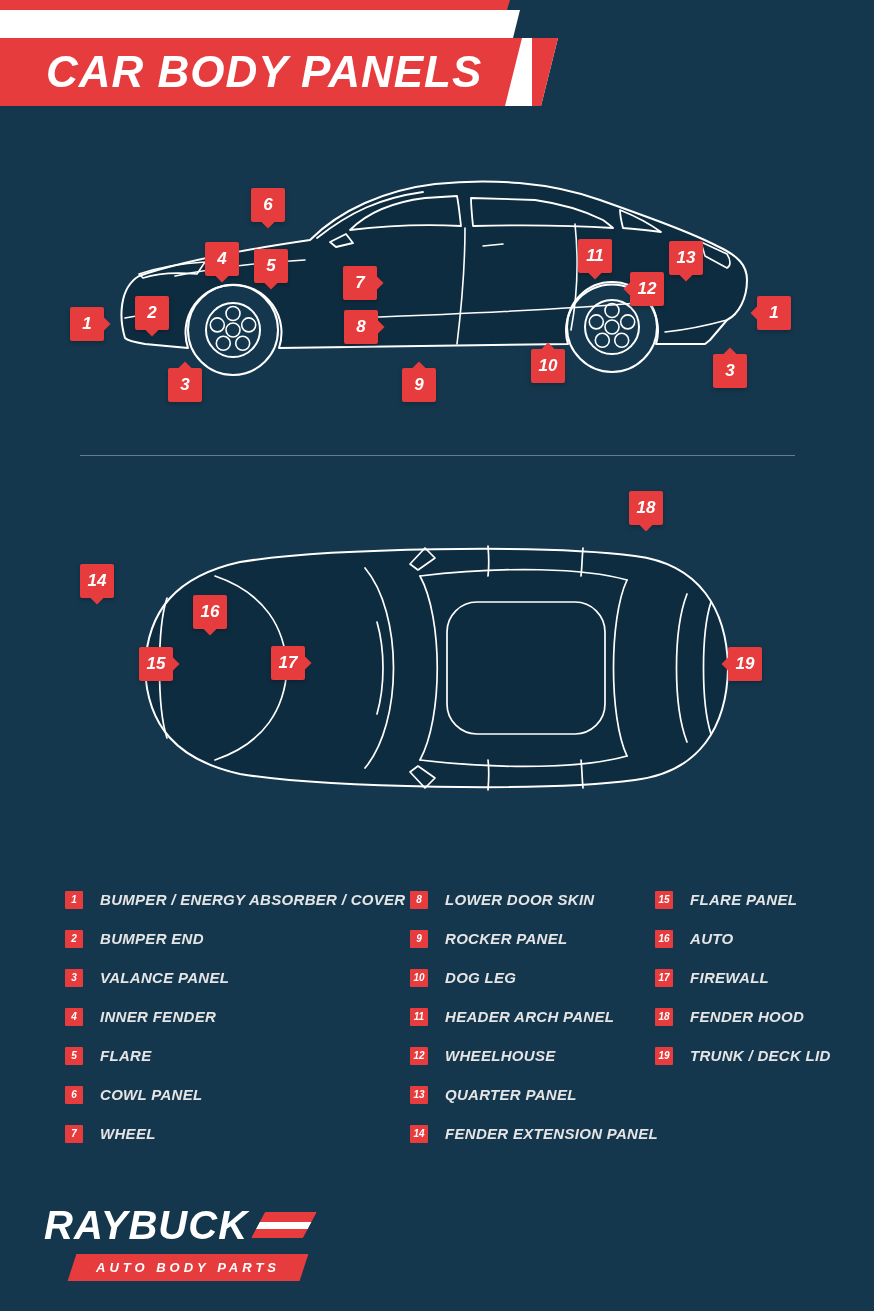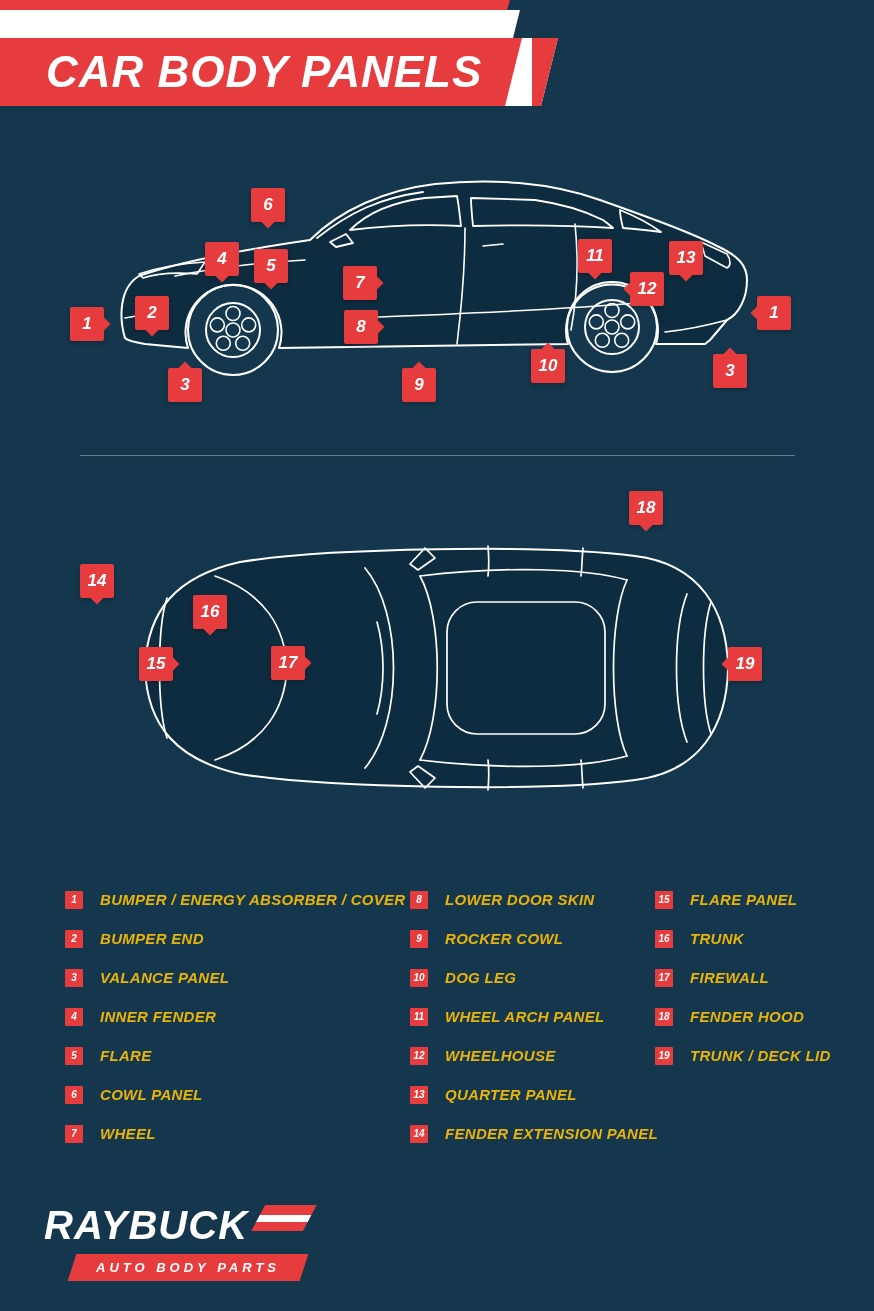--- a/index.html
+++ b/index.html
@@ -49,26 +49,26 @@
   .legend-col:nth-child(1){width:345px;}
   .legend-col:nth-child(2){width:245px;}
   .legend-col:nth-child(3){width:219px;}
   .legend-item{display:flex;align-items:center;height:39px;}
   .legend-num{
     width:18px;height:18px;background:var(--accent);color:#fff;flex:0 0 18px;
     display:flex;align-items:center;justify-content:center;
     font-style:italic;font-weight:700;font-size:10px;border-radius:1px;
   }
   .legend-label{
-    margin-left:17px;color:#eab308;font-style:italic;font-weight:700;font-size:15px;letter-spacing:0.3px;
+    margin-left:17px;color:#e5e5e5;font-style:italic;font-weight:700;font-size:15px;letter-spacing:0.3px;
     white-space:nowrap;
   }
   
   .footer{position:absolute;left:44px;top:1205px;}
-  .brand-row{display:flex;}
+  .brand-row{display:flex;align-items:center;}
   .brand-text{color:#fff;font-style:italic;font-weight:800;font-size:40px;letter-spacing:1px;line-height:1;}
   .brand-flag{width:52px;height:26px;margin-left:10px;transform:skewX(-28deg);display:flex;flex-direction:column;overflow:hidden;border-radius:1px;}
   .brand-flag .f-red{background:var(--accent);flex:1;}
   .brand-flag .f-white{background:#fff;height:7px;}
   .tagline-bar{
     margin-left:28px;margin-top:9px;width:232px;height:27px;background:var(--accent);
     transform:skewX(-18deg);display:flex;align-items:center;justify-content:center;
   }
   .tagline-text{transform:skewX(18deg);color:#fff;font-style:italic;font-weight:700;font-size:13px;letter-spacing:4px;white-space:nowrap;}
 </style>
@@ -278,29 +278,29 @@
           <span class="legend-label">WHEEL</span>
         </div>
       </div>
       <div class="legend-col">
         <div class="legend-item">
           <span class="legend-num">8</span>
           <span class="legend-label">LOWER DOOR SKIN</span>
         </div>
         <div class="legend-item">
           <span class="legend-num">9</span>
-          <span class="legend-label">ROCKER COWL</span>
+          <span class="legend-label">ROCKER PANEL</span>
         </div>
         <div class="legend-item">
           <span class="legend-num">10</span>
           <span class="legend-label">DOG LEG</span>
         </div>
         <div class="legend-item">
           <span class="legend-num">11</span>
-          <span class="legend-label">WHEEL ARCH PANEL</span>
+          <span class="legend-label">HEADER ARCH PANEL</span>
         </div>
         <div class="legend-item">
           <span class="legend-num">12</span>
           <span class="legend-label">WHEELHOUSE</span>
         </div>
         <div class="legend-item">
           <span class="legend-num">13</span>
           <span class="legend-label">QUARTER PANEL</span>
         </div>
         <div class="legend-item">
@@ -308,21 +308,21 @@
           <span class="legend-label">FENDER EXTENSION PANEL</span>
         </div>
       </div>
       <div class="legend-col">
         <div class="legend-item">
           <span class="legend-num">15</span>
           <span class="legend-label">FLARE PANEL</span>
         </div>
         <div class="legend-item">
           <span class="legend-num">16</span>
-          <span class="legend-label">TRUNK</span>
+          <span class="legend-label">AUTO</span>
         </div>
         <div class="legend-item">
           <span class="legend-num">17</span>
           <span class="legend-label">FIREWALL</span>
         </div>
         <div class="legend-item">
           <span class="legend-num">18</span>
           <span class="legend-label">FENDER HOOD</span>
         </div>
         <div class="legend-item">

